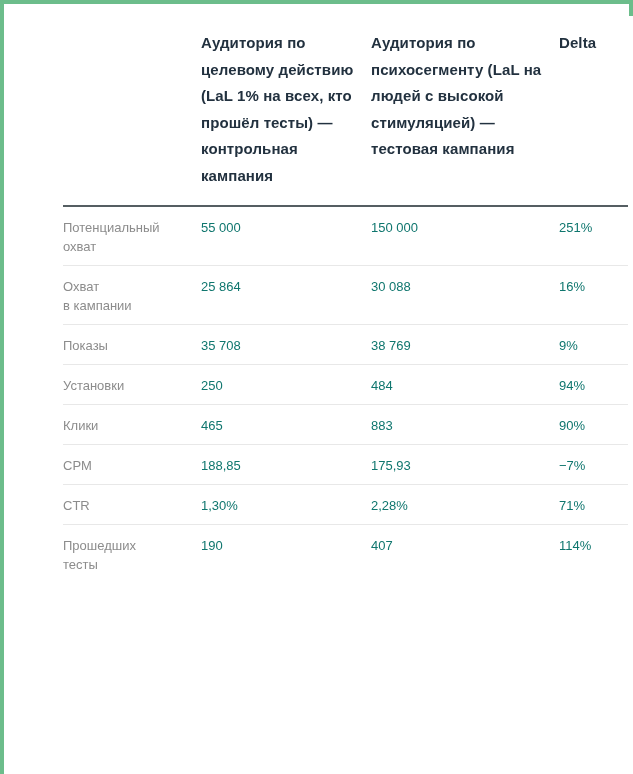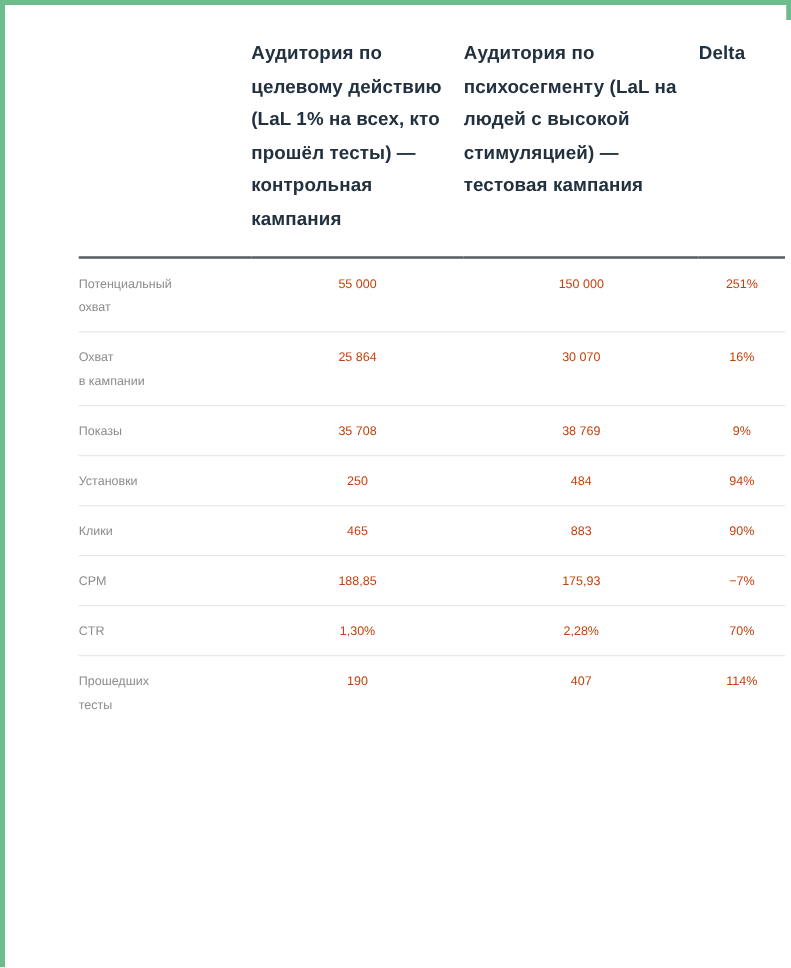--- a/index.html
+++ b/index.html
@@ -84,32 +84,32 @@
   thead th.h-label { }
   thead th .htxt {
     display: block;
     padding-right: 14px;
   }
 
   tbody td {
     padding: 0;
     vertical-align: top;
     text-align: left;
-    font-size: 10px;
+    font-size: 13px;
     line-height: 19px;
     color: #8c8c8c;
     border-bottom: 1px solid #e8e8e8;
     padding-top: 11px;
     padding-bottom: 9px;
     white-space: pre-line;
   }
   tbody tr:last-child td {
     border-bottom: none;
   }
-  tbody td.v { color: #c2410c; text-align: center; }
+  tbody td.v { color: #0f766e; }
 </style>
 </head>
 <body>
 
 <div class="screen">
 
   <div class="frame-top"></div>
   <div class="frame-left"></div>
   <div class="frame-right"></div>
 
@@ -155,21 +155,21 @@
             <td class="">Потенциальный
 охват</td>
             <td class="v">55 000</td>
             <td class="v">150 000</td>
             <td class="v">251%</td>
           </tr>
           <tr>
             <td class="">Охват
 в кампании</td>
             <td class="v">25 864</td>
-            <td class="v">30 070</td>
+            <td class="v">30 088</td>
             <td class="v">16%</td>
           </tr>
           <tr>
             <td class="">Показы</td>
             <td class="v">35 708</td>
             <td class="v">38 769</td>
             <td class="v">9%</td>
           </tr>
           <tr>
             <td class="">Установки</td>
@@ -186,21 +186,21 @@
           <tr>
             <td class="">CPM</td>
             <td class="v">188,85</td>
             <td class="v">175,93</td>
             <td class="v">−7%</td>
           </tr>
           <tr>
             <td class="">CTR</td>
             <td class="v">1,30%</td>
             <td class="v">2,28%</td>
-            <td class="v">70%</td>
+            <td class="v">71%</td>
           </tr>
           <tr>
             <td class="">Прошедших
 тесты</td>
             <td class="v">190</td>
             <td class="v">407</td>
             <td class="v">114%</td>
           </tr>
         </tbody>
     </table>

